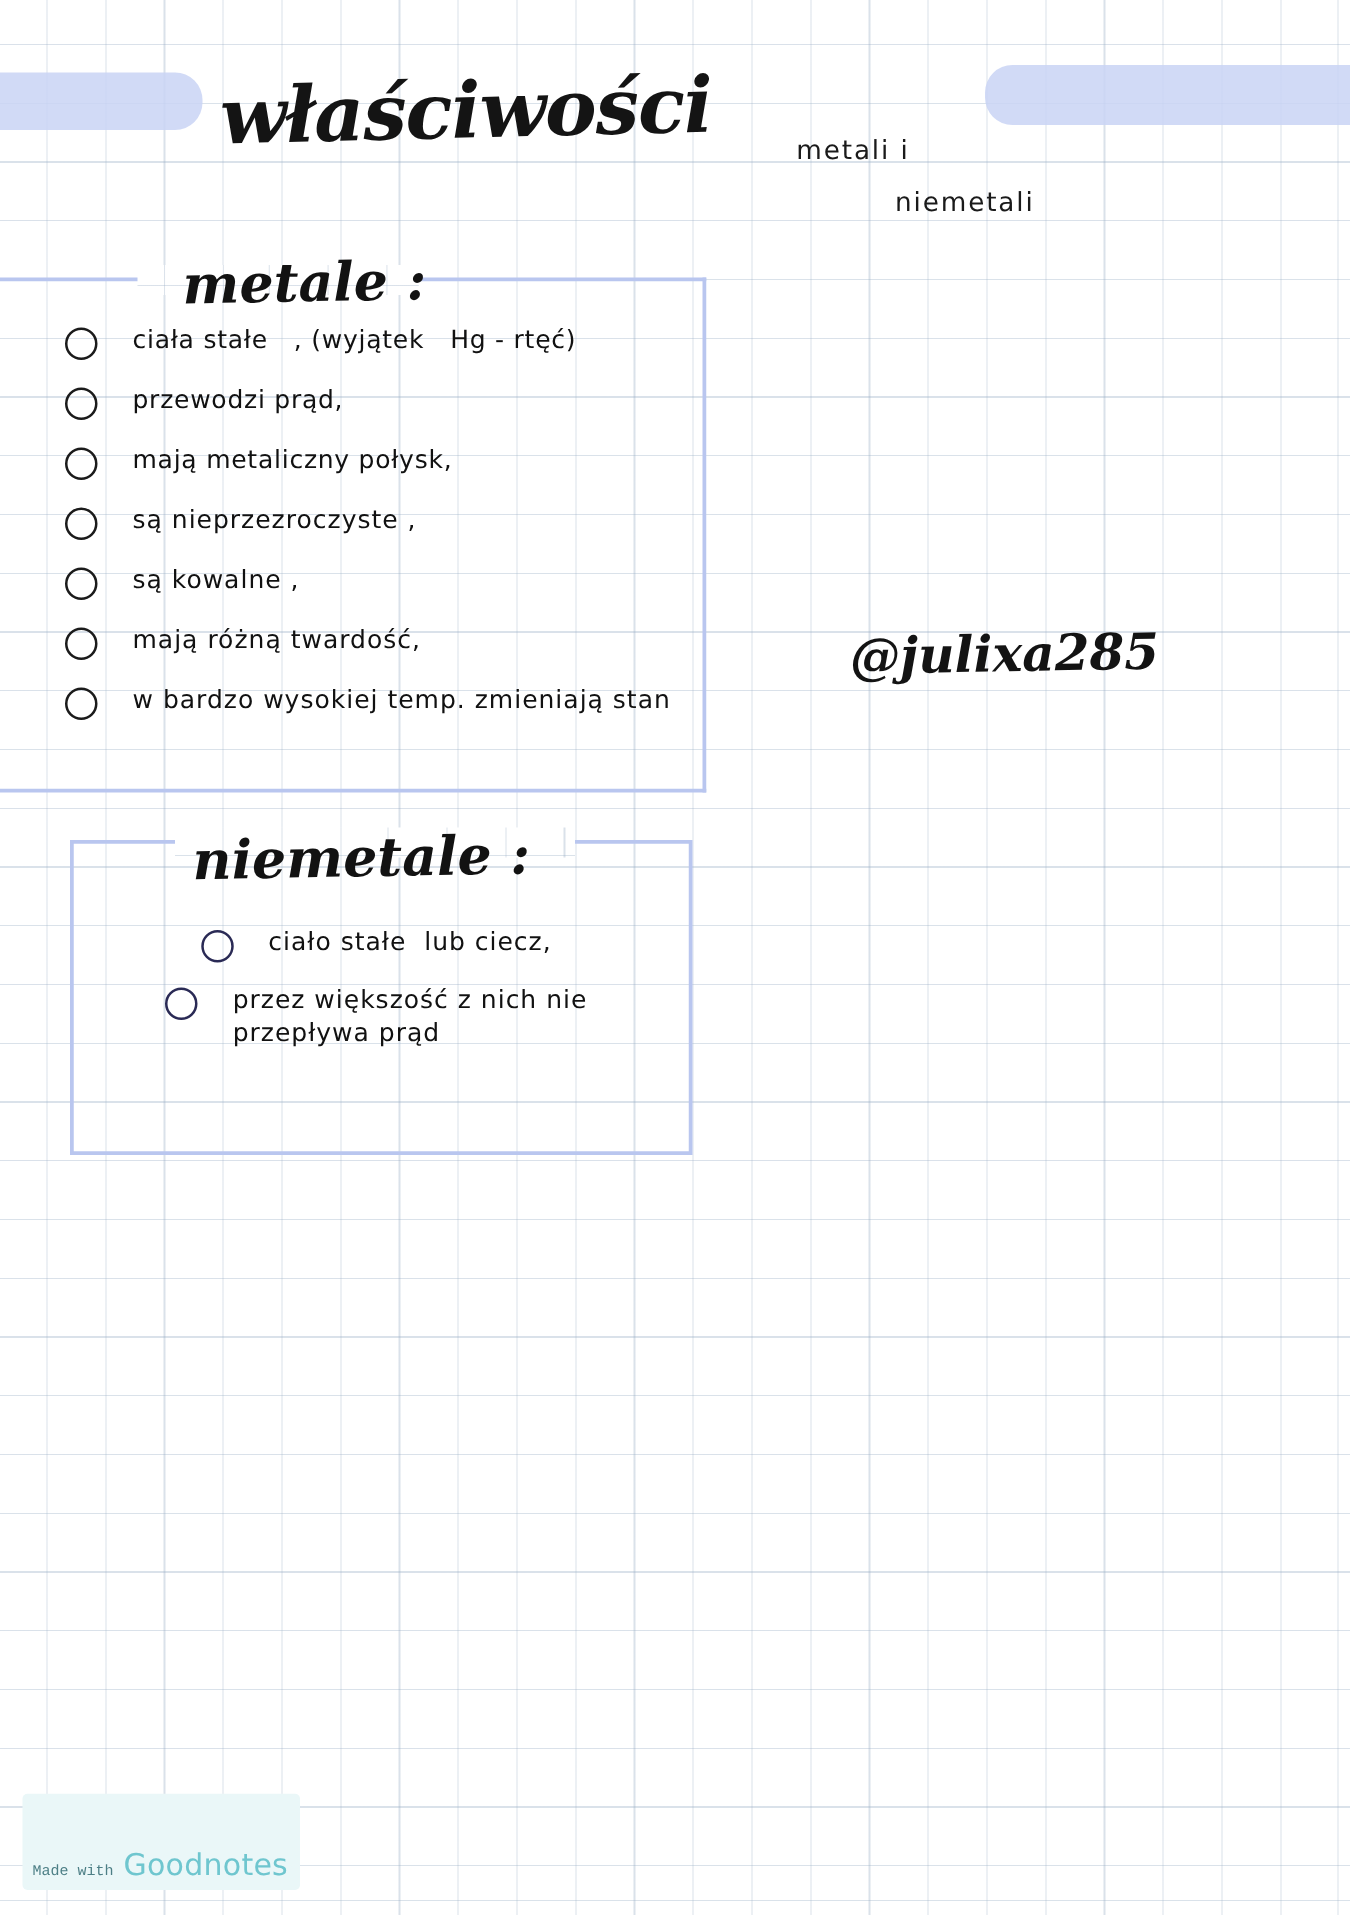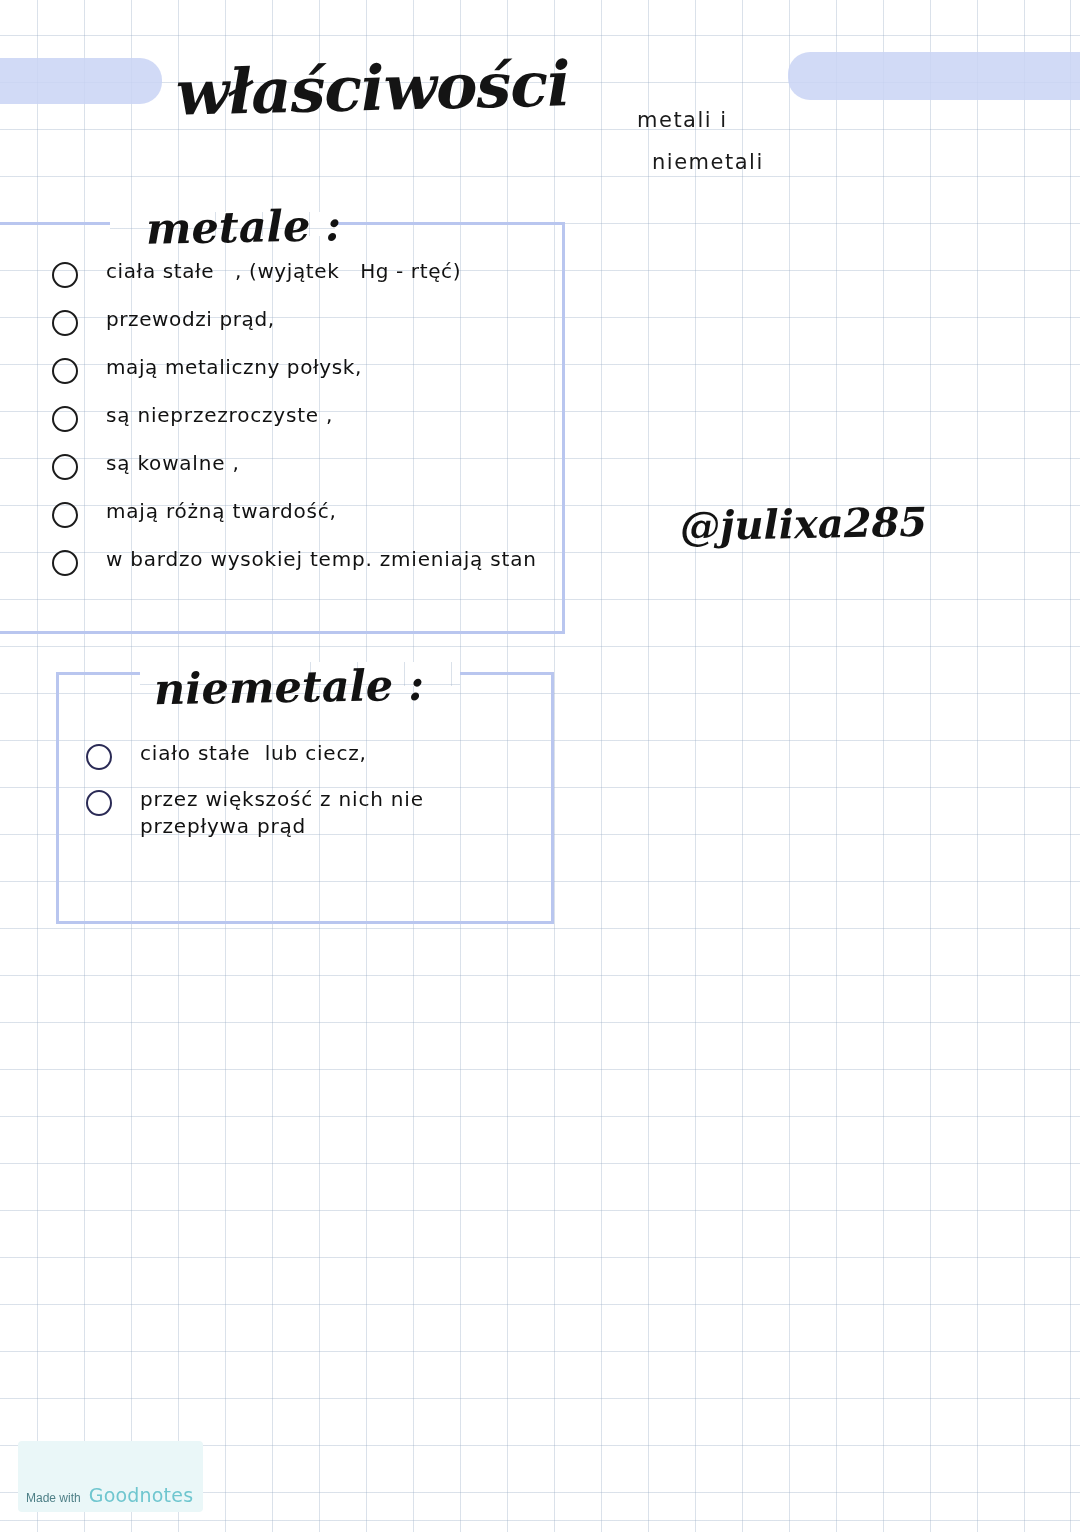--- a/index.html
+++ b/index.html
@@ -59,21 +59,21 @@
   .subtitle {
     position: absolute;
     font-family: "DejaVu Sans", sans-serif;
     font-size: 21px;
     color: #1a1a1a;
     letter-spacing: 1.5px;
     white-space: nowrap;
     margin-top: 16px;
   }
   .subtitle-1 { left: 637px; top: 92px; }
-  .subtitle-2 { left: 652px; top: 134px; text-align: right; }
+  .subtitle-2 { left: 716px; top: 134px; text-align: right; }
 
   
   .frame {
     position: absolute;
     border: 3px solid #b9c6ef;
   }
   .frame-metale {
     left: -30px;
     top: 222px;
     width: 592px;
@@ -155,21 +155,21 @@
     font-size: 20px;
     line-height: 27px;
     color: #111111;
     letter-spacing: 0.8px;
     white-space: pre-wrap;
   }
   .list-metale .item { margin-bottom: 18px; }
   .list-metale .item:nth-child(1) .item-text,
   .list-metale .item:nth-child(2) .item-text,
   .list-metale .item:nth-child(3) .item-text { letter-spacing: 0.6px; }
-  .list-niemetale .item { margin-bottom: 16px; }
+  .list-niemetale .item { margin-bottom: 16px; justify-content: center; }
   .list-niemetale .bullet { border-color: #2a2a55; }
 
   .handle {
     position: absolute;
     left: 680px;
     top: 500px;
     font-family: "DejaVu Serif", serif;
     font-style: italic;
     font-weight: bold;
     font-size: 40px;
@@ -183,27 +183,27 @@
     left: 18px;
     bottom: 20px;
     display: flex;
     align-items: baseline;
     gap: 8px;
     background: #eaf7f8;
     padding: 5px 10px 6px 8px;
     border-radius: 4px;
   }
   .watermark .made {
-    font-family: Liberation Sans, sans-serif;
+    font-family: Liberation Mono, monospace;
     font-size: 12px;
     color: #4d7f86;
   }
   .watermark .brand {
     font-family: "DejaVu Sans", sans-serif;
-    font-size: 19px;
+    font-size: 24px;
     color: #6fc6cf;
     letter-spacing: 0.2px;
     margin-top: 38px;
   }
 </style>
 </head>
 <body>
 
 <div class="page">
 

